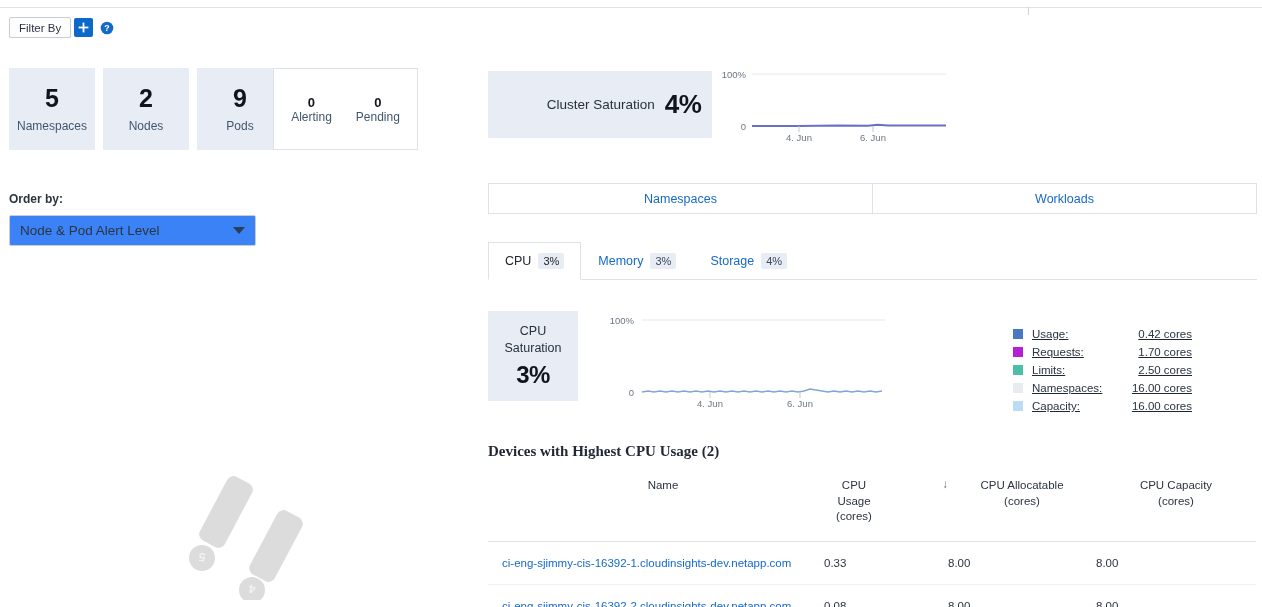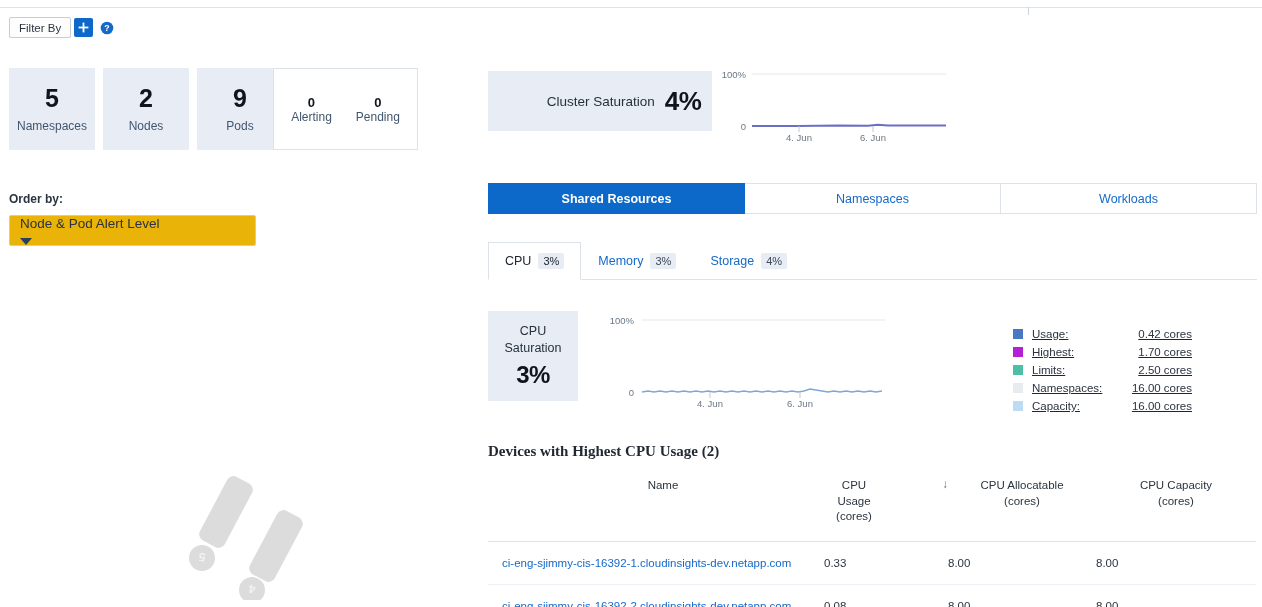--- a/index.html
+++ b/index.html
@@ -46,32 +46,32 @@
     display: flex; align-items: center; justify-content: center; gap: 24px;
   }
   .alert-cell { display: flex; flex-direction: column; align-items: center; }
   .alert-num { font-size: 13px; font-weight: 700; color: #10151c; }
   .alert-label { font-size: 12px; color: #41566d; }
 
   
   .orderby-label { position: absolute; left: 9px; top: 192px; font-size: 12px; font-weight: 700; color: #2b3440; }
   .orderby-select {
     position: absolute; left: 9px; top: 215px; width: 247px; height: 31px;
-    border: 1px solid #c6ccd4; background: #eab308; border-radius: 2px;
-    display: flex; padding: 0 10px; cursor: pointer; flex-direction: column;
+    border: 1px solid #c6ccd4; background: #3b82f6; border-radius: 2px;
+    display: flex; align-items: center; padding: 0 10px; cursor: pointer;
   }
   .orderby-value { font-size: 13.5px; color: #2b3440; flex: 1; }
   .caret { width: 0; height: 0; border-left: 6px solid transparent; border-right: 6px solid transparent; border-top: 7px solid #29405b; }
 
   
   .watermark { position: absolute; left: 180px; top: 470px; width: 140px; height: 130px; opacity: 1; }
 
   
   .cluster-card {
-    position: absolute; left: 488px; top: 71px; width: 224px; height: 60px;
+    position: absolute; left: 488px; top: 71px; width: 224px; height: 67px;
     background: #e7ecf5; display: flex; align-items: center; justify-content: center; gap: 10px; padding-left: 48px;
   }
   .cluster-card-label { font-size: 13.5px; color: #27313d; }
   .cluster-card-value { font-size: 26px; font-weight: 700; color: #10151c; letter-spacing: -0.5px; }
 
   .cluster-chart { position: absolute; left: 718px; top: 62px; width: 232px; height: 80px; }
   .axis-text { font-size: 9.5px; fill: #6b7785; font-family: "Liberation Sans", sans-serif; }
 
   
   .main-tabs { position: absolute; left: 488px; top: 183px; width: 769px; height: 31px; display: flex; }
@@ -219,23 +219,20 @@
     <text class="axis-text" x="28" y="68" text-anchor="end">0</text>
     <line x1="34" y1="12" x2="228" y2="12" stroke="#e4e7ea" stroke-width="1"></line>
     <path d="M34 64 L80 64 L120 63.4 L150 63.7 L160 62.8 L170 63.6 L228 63.5" fill="none" stroke="#6b6fc4" stroke-width="2"></path>
     <line x1="81" y1="64" x2="81" y2="70" stroke="#c3c8cd" stroke-width="1"></line>
     <line x1="155" y1="64" x2="155" y2="70" stroke="#c3c8cd" stroke-width="1"></line>
     <text class="axis-text" x="81" y="79" text-anchor="middle">4. Jun</text>
     <text class="axis-text" x="155" y="79" text-anchor="middle">6. Jun</text>
   </svg>
 
   <div class="main-tabs">
-    <div class="main-tab active">
-      <span>Shared Resources</span>
-    </div>
     <div class="main-tab">
       <span>Namespaces</span>
     </div>
     <div class="main-tab">
       <span>Workloads</span>
     </div>
   </div>
 
   <div class="sub-rule"></div>
   <div class="sub-tabs">
@@ -272,21 +269,21 @@
 
 
   <div class="legend">
     <div class="legend-row">
       <span class="legend-swatch" style="background:#4a77c4"></span>
       <span class="legend-name">Usage:</span>
       <span class="legend-val">0.42 cores</span>
     </div>
     <div class="legend-row">
       <span class="legend-swatch" style="background:#b51fd6"></span>
-      <span class="legend-name">Highest:</span>
+      <span class="legend-name">Requests:</span>
       <span class="legend-val">1.70 cores</span>
     </div>
     <div class="legend-row">
       <span class="legend-swatch" style="background:#4cbfa6"></span>
       <span class="legend-name">Limits:</span>
       <span class="legend-val">2.50 cores</span>
     </div>
     <div class="legend-row">
       <span class="legend-swatch" style="background:#e9ecef"></span>
       <span class="legend-name">Namespaces:</span>

